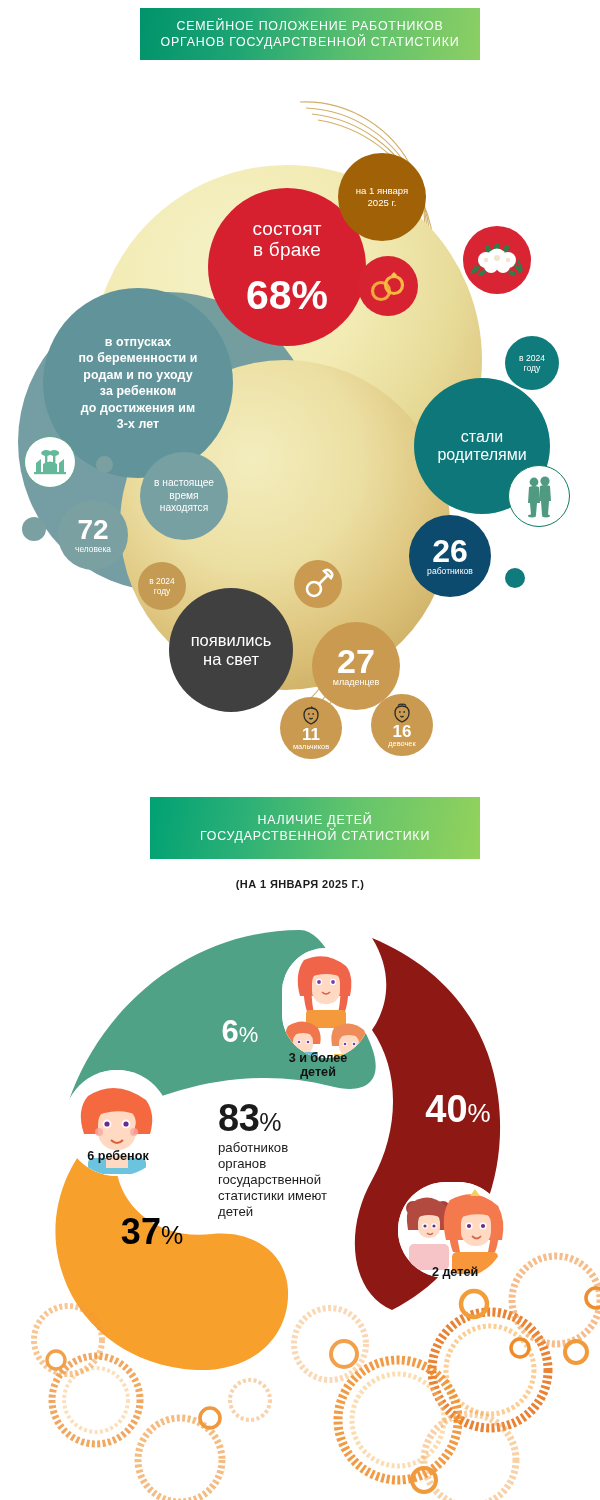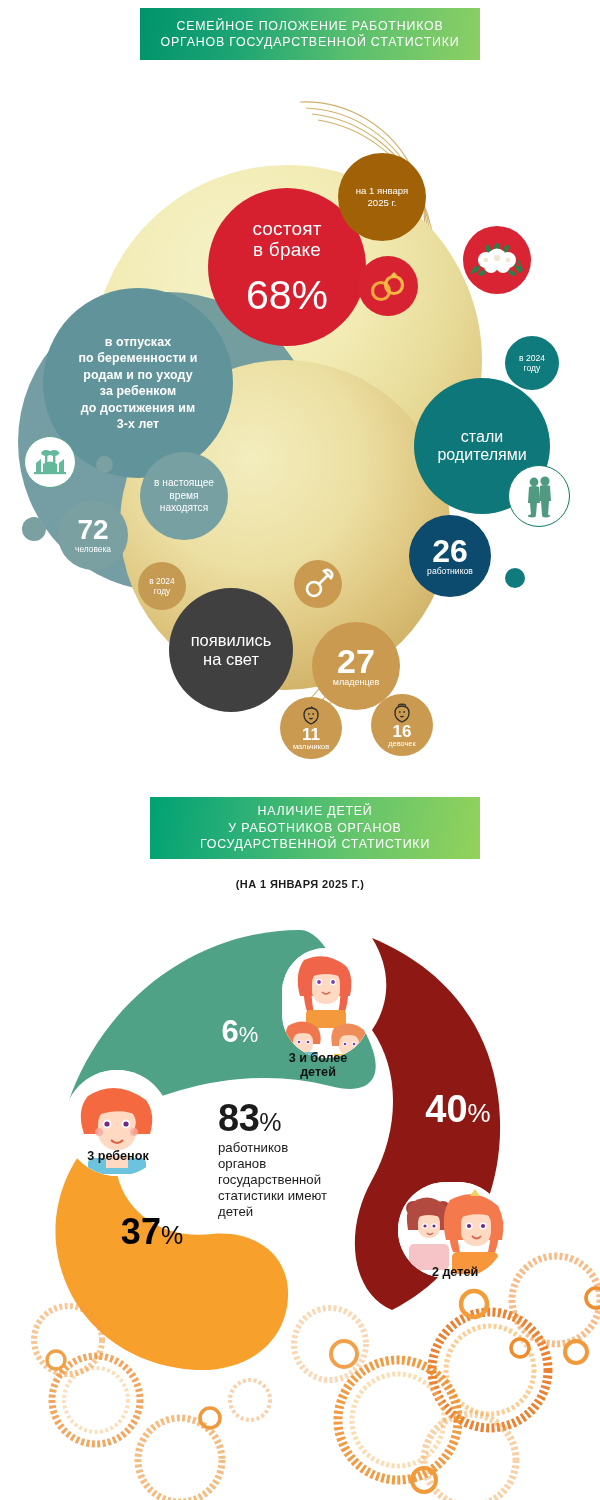--- a/index.html
+++ b/index.html
@@ -62,21 +62,21 @@
     left: 120px; top: 300px; width: 330px; height: 330px;
     background: radial-gradient(circle at 40% 30%, #f3edbe 0%, #ecdfa2 36%, #ddc47d 62%, #cbab5f 86%, #c09a4d 100%);
   }
 
   
   #c-marry {
     left: 208px; top: 128px; width: 158px; height: 158px;
     background: #d62030; color: #fff;
   }
   #c-marry .lbl { font-size: 19px; font-weight: 400; line-height: 1.12; letter-spacing: .2px; }
-  #c-marry .num { font-size: 41px; font-weight: 400; line-height: 1; margin-top: 15px; }
+  #c-marry .num { font-size: 41px; font-weight: 700; line-height: 1; margin-top: 15px; }
 
   
   #c-date1 { left: 338px; top: 93px; width: 88px; height: 88px; background:#a16207; color:#fff; }
   #c-date1 .t { font-size: 9.6px; line-height: 1.22; }
 
   
   #c-flowers { left: 463px; top: 166px; width: 68px; height: 68px; background:#d82433; }
 
   
   #c-rings { left: 358px; top: 196px; width: 60px; height: 60px; background:#d72231; }
@@ -392,21 +392,20 @@
         </svg>
       </div>
       <div class="num">16</div>
       <div class="sub">девочек</div>
     </div>
   </div>
 
   <div class="banner" id="banner2">
     <div>
       <span class="ln">НАЛИЧИЕ ДЕТЕЙ</span>
-      <span class="ln">У РАБОТНИКОВ ОРГАНОВ</span>
       <span class="ln">ГОСУДАРСТВЕННОЙ СТАТИСТИКИ</span>
     </div>
   </div>
   <div id="subtitle2">(НА 1 ЯНВАРЯ 2025 Г.)</div>
 
   <div id="info2">
 
     <svg class="svg-abs" width="600" height="600" viewBox="0 0 600 600">
 
       <path d="M300 30 C200 30 110 95 72 192 C60 222 78 236 104 222 C180 180 262 168 330 186 C372 197 386 176 368 138 C352 104 330 30 300 30 Z" fill="#4fa286"></path>
@@ -550,21 +549,21 @@
     </div>
     <div class="petal-lbl" id="lbl37">
       <div class="v"><span>37</span><span class="pc">%</span></div>
     </div>
 
     <div class="cap" id="cap3">
       <span>3 и более</span><br>
       <span>детей</span>
     </div>
     <div class="cap" id="cap1">
-      <span>3 ребенок</span>
+      <span>6 ребенок</span>
     </div>
     <div class="cap" id="cap2">
       <span>2 детей</span>
     </div>
 
     <div id="center83">
       <div class="big"><span>83</span><span class="pc">%</span></div>
       <div class="desc">
         <div>работников</div>
         <div>органов</div>

